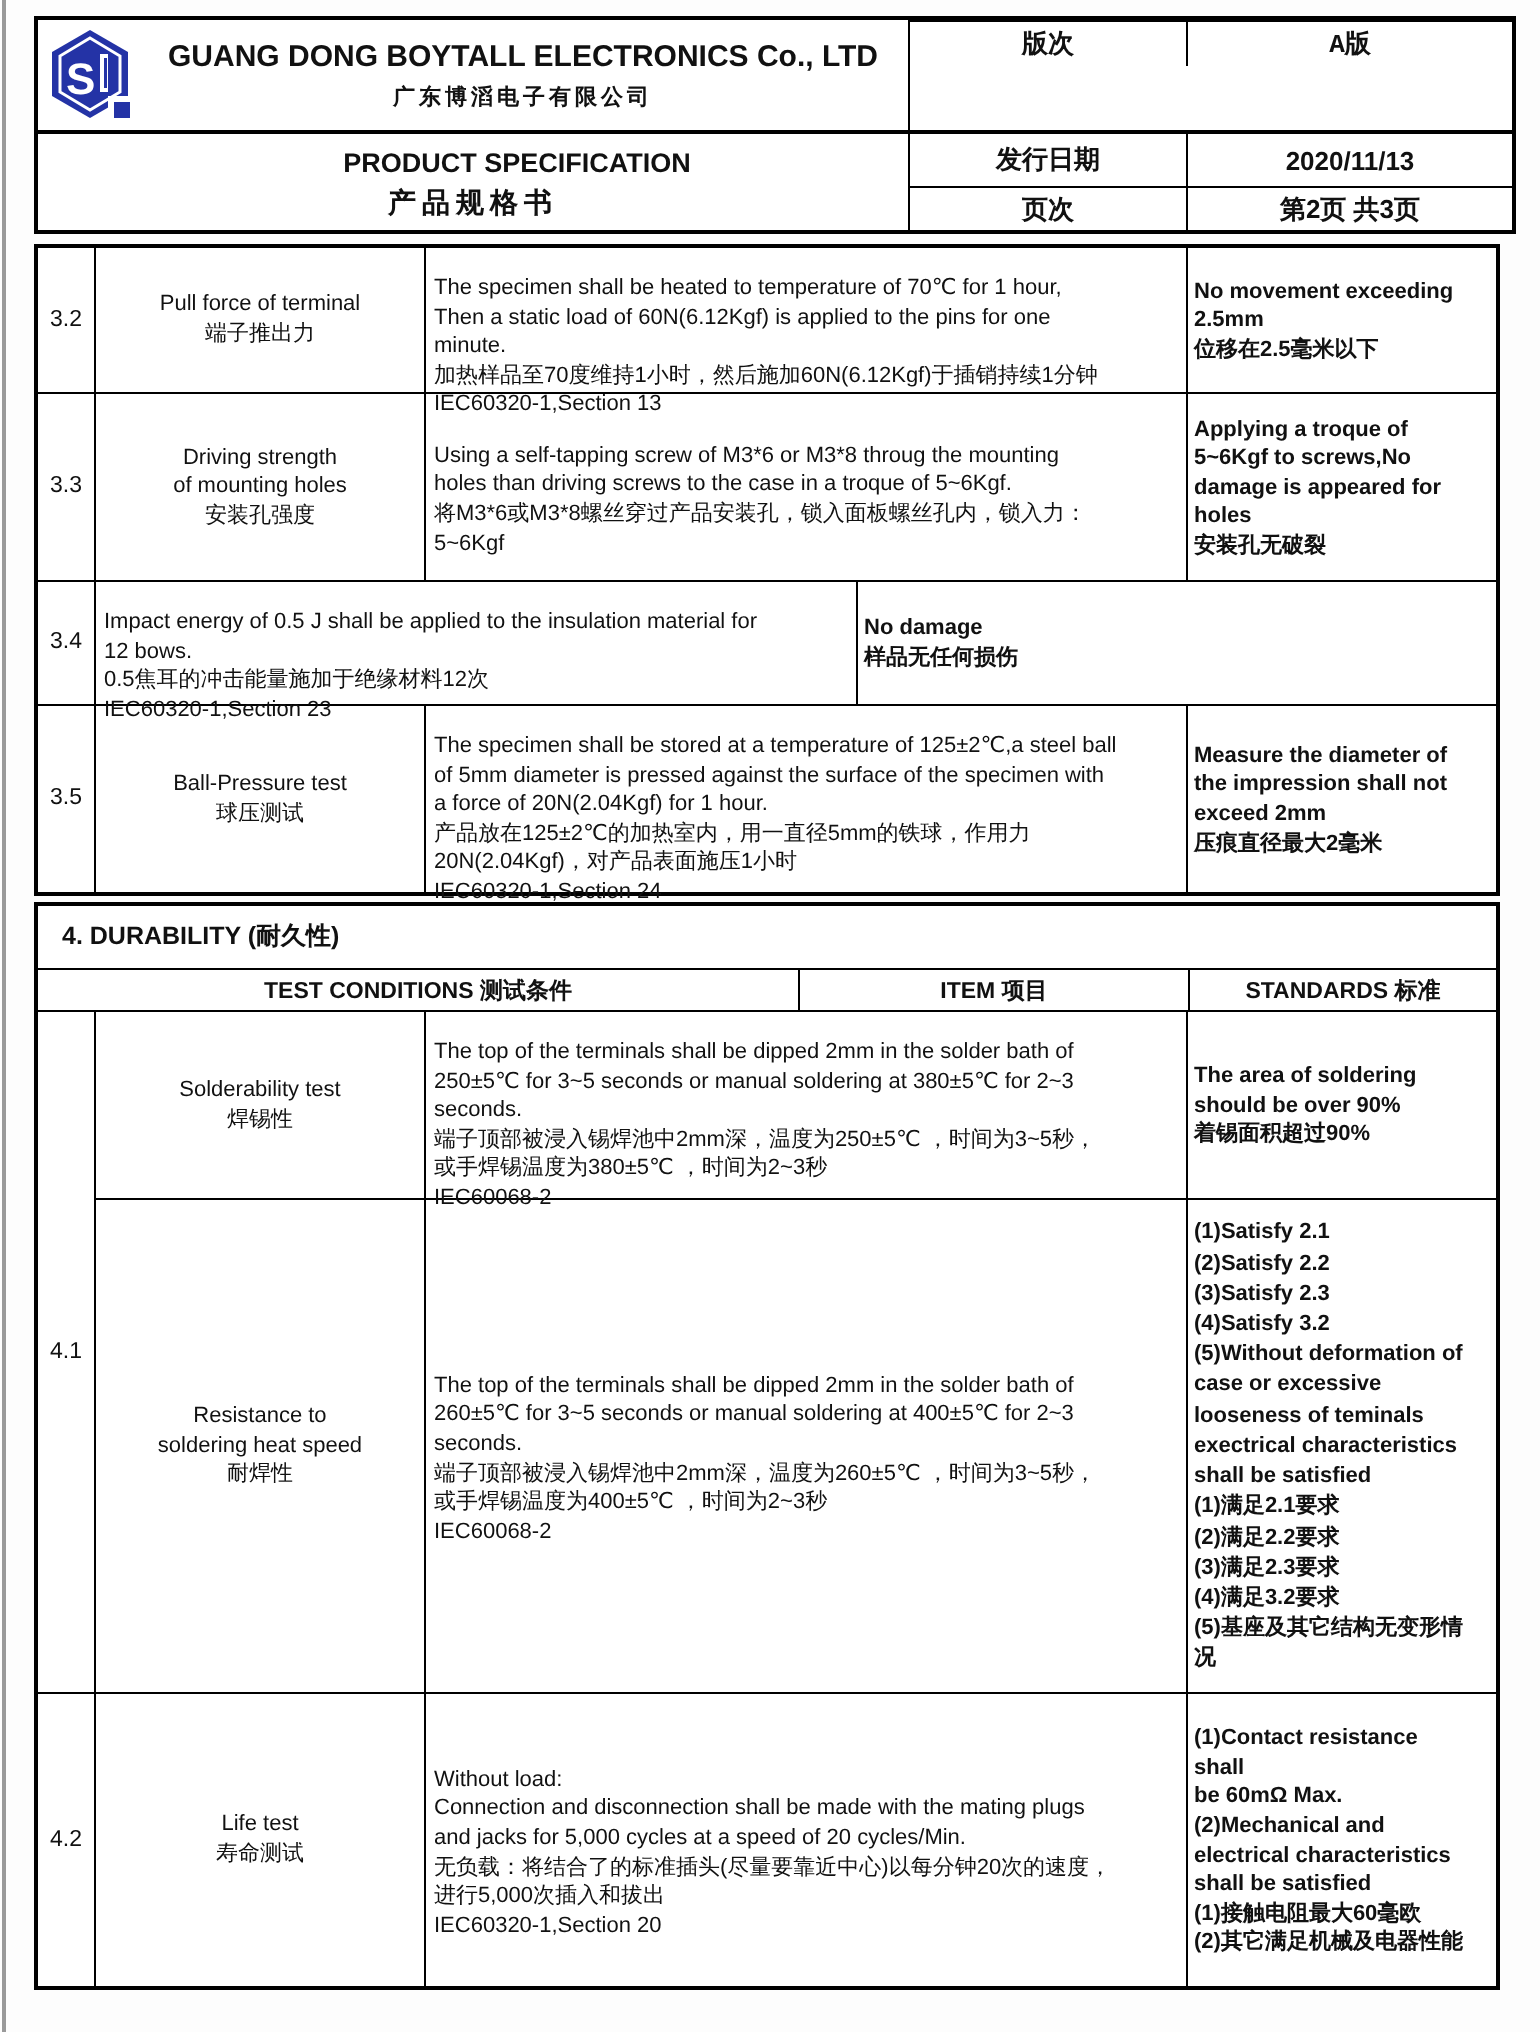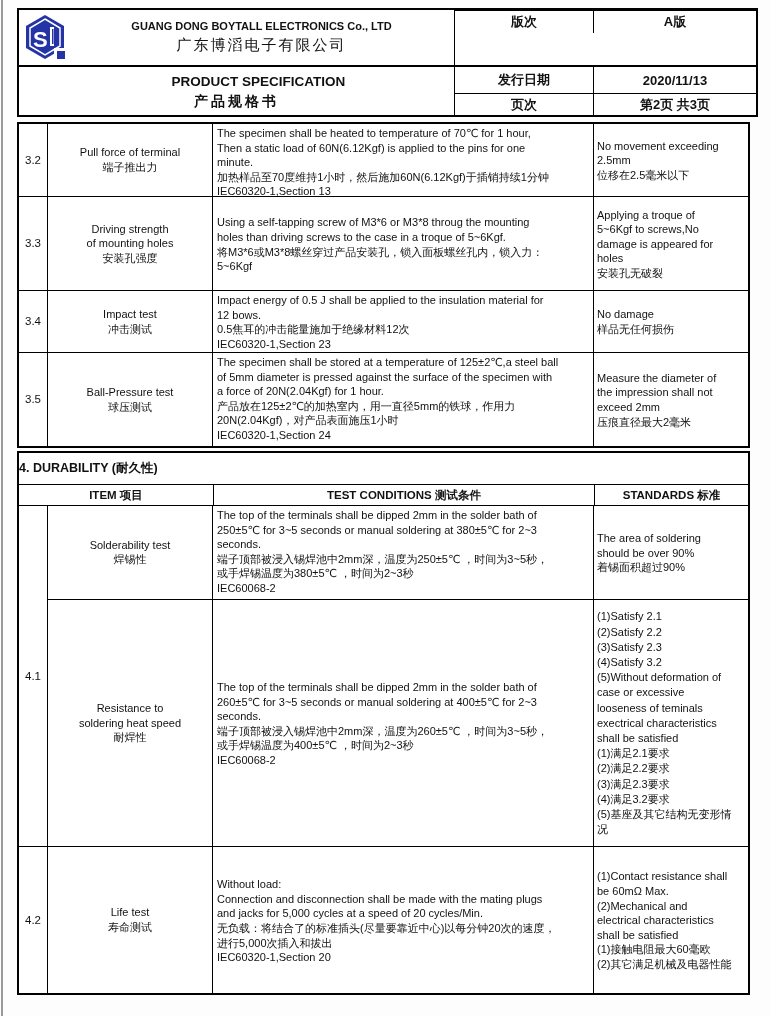--- a/index.html
+++ b/index.html
@@ -10,34 +10,34 @@
   }
   .tbl{position:absolute;box-sizing:border-box;border:2px solid #000;background:#fff;}
   .row{display:flex;box-sizing:border-box;width:100%;}
   .bt1{border-top:1px solid #000;}
   .bt2{border-top:2px solid #000;}
   .cell{box-sizing:border-box;position:relative;}
   .br{border-right:1px solid #000;}
   .txt{font-size:11px;line-height:14.6px;white-space:pre-line;}
   .num{display:flex;align-items:center;justify-content:center;font-size:11.5px;}
   .item{display:flex;align-items:center;justify-content:center;text-align:center;}
-  .cond{padding:2px 4px 0 4px;}
+  .cond{padding:13px 4px 0 4px;}
   .cond.vc,.std.vc{display:flex;align-items:center;}
-  .std{padding:1px 16px 0 3px;}
+  .std{padding:1px 16px 0 3px;font-weight:bold;}
   .stdflex{display:flex;align-items:center;}
   .hcell{display:flex;align-items:center;justify-content:center;font-weight:bold;font-size:11.5px;}
   .meta-label,.meta-value{display:flex;align-items:center;justify-content:center;font-weight:bold;font-size:13px;}
   .company-top{display:flex;align-items:center;}
   .company-names{flex:1;text-align:center;}
-  .company-en{font-weight:bold;font-size:11px;}
-  .company-zh{font-weight:normal;font-size:15px;letter-spacing:2px;margin-top:4px;}
+  .company-en{font-weight:bold;font-size:15px;}
+  .company-zh{font-weight:bold;font-size:11px;letter-spacing:2px;margin-top:4px;}
   .doc-title{display:flex;flex-direction:column;align-items:center;justify-content:center;}
   .doc-title-en{font-weight:bold;font-size:13.5px;padding-left:44px;}
   .doc-title-zh{font-weight:bold;font-size:14px;letter-spacing:3px;margin-top:4px;}
-  .sec-title{font-weight:bold;font-size:12.5px;display:flex;align-items:center;padding-left:0;}
+  .sec-title{font-weight:bold;font-size:12.5px;display:flex;align-items:center;padding-left:12px;}
   .scan-edge{position:absolute;left:1px;top:0;width:2px;height:1016px;background:#9a9a9a;}
 </style>
 </head>
 <body>
 
 <div class="scan-edge"></div>
 
 <div class="tbl" style="left:17px;top:8px;width:741px;height:109px;">
 
   <div style="display:flex;height:55px;">
@@ -52,21 +52,21 @@
           <rect x="31" y="34" width="12" height="12" fill="#ffffff"></rect>
           <rect x="34" y="37" width="8" height="8" fill="#2433a6"></rect>
         </svg>
       </span>
       <div class="company-names">
         <div class="company-en">GUANG DONG BOYTALL ELECTRONICS Co., LTD</div>
         <div class="company-zh">广东博滔电子有限公司</div>
       </div>
     </div>
     <div style="width:301px;display:flex;flex-direction:column;">
-      <div class="row bt1" style="height:23px;">
+      <div class="row bt1" style="height:23px;font-family:Liberation Mono, monospace;">
         <div class="cell br meta-label" style="width:139px;">版次</div>
         <div class="cell meta-value" style="flex:1;">A版</div>
       </div>
     </div>
   </div>
 
   <div class="bt2" style="display:flex;height:50px;">
     <div class="cell br doc-title" style="width:436px;">
       <div class="doc-title-en">PRODUCT SPECIFICATION</div>
       <div class="doc-title-zh">产品规格书</div>
@@ -111,22 +111,20 @@
 5~6Kgf</div>
     <div class="cell std stdflex txt" style="flex:1;">Applying a troque of
 5~6Kgf to screws,No
 damage is appeared for
 holes
 安装孔无破裂</div>
   </div>
 
   <div class="row bt1" style="height:62px;">
     <div class="cell br num txt" style="width:29px;">3.4</div>
-    <div class="cell br item txt" style="width:165px;">Impact test
-冲击测试</div>
     <div class="cell br cond txt" style="width:381px;">Impact energy of 0.5 J shall be applied to the insulation material for
 12 bows.
 0.5焦耳的冲击能量施加于绝缘材料12次
 IEC60320-1,Section 23</div>
     <div class="cell std stdflex txt" style="flex:1;">No damage
 样品无任何损伤</div>
   </div>
 
   <div class="row bt1" style="height:94px;">
     <div class="cell br num txt" style="width:29px;">3.5</div>
@@ -145,22 +143,22 @@
   </div>
 </div>
 
 <div class="tbl" style="left:17px;top:451px;width:733px;height:544px;">
 
   <div class="row" style="height:31px;">
     <div class="cell sec-title" style="width:100%;">4. DURABILITY  (耐久性)</div>
   </div>
 
   <div class="row bt1" style="height:21px;">
+    <div class="cell br hcell" style="width:381px;">TEST CONDITIONS 测试条件</div>
     <div class="cell br hcell" style="width:195px;">ITEM 项目</div>
-    <div class="cell br hcell" style="width:381px;">TEST CONDITIONS 测试条件</div>
     <div class="cell hcell" style="flex:1;">STANDARDS 标准</div>
   </div>
 
   <div class="row bt1" style="height:341px;">
     <div class="cell br num txt" style="width:29px;">4.1</div>
     <div style="flex:1;display:flex;flex-direction:column;">
       <div class="row" style="height:93px;">
         <div class="cell br item txt" style="width:165px;">Solderability test
 焊锡性</div>
         <div class="cell br cond txt" style="width:381px;">The top of the terminals shall be dipped 2mm in the solder bath of

